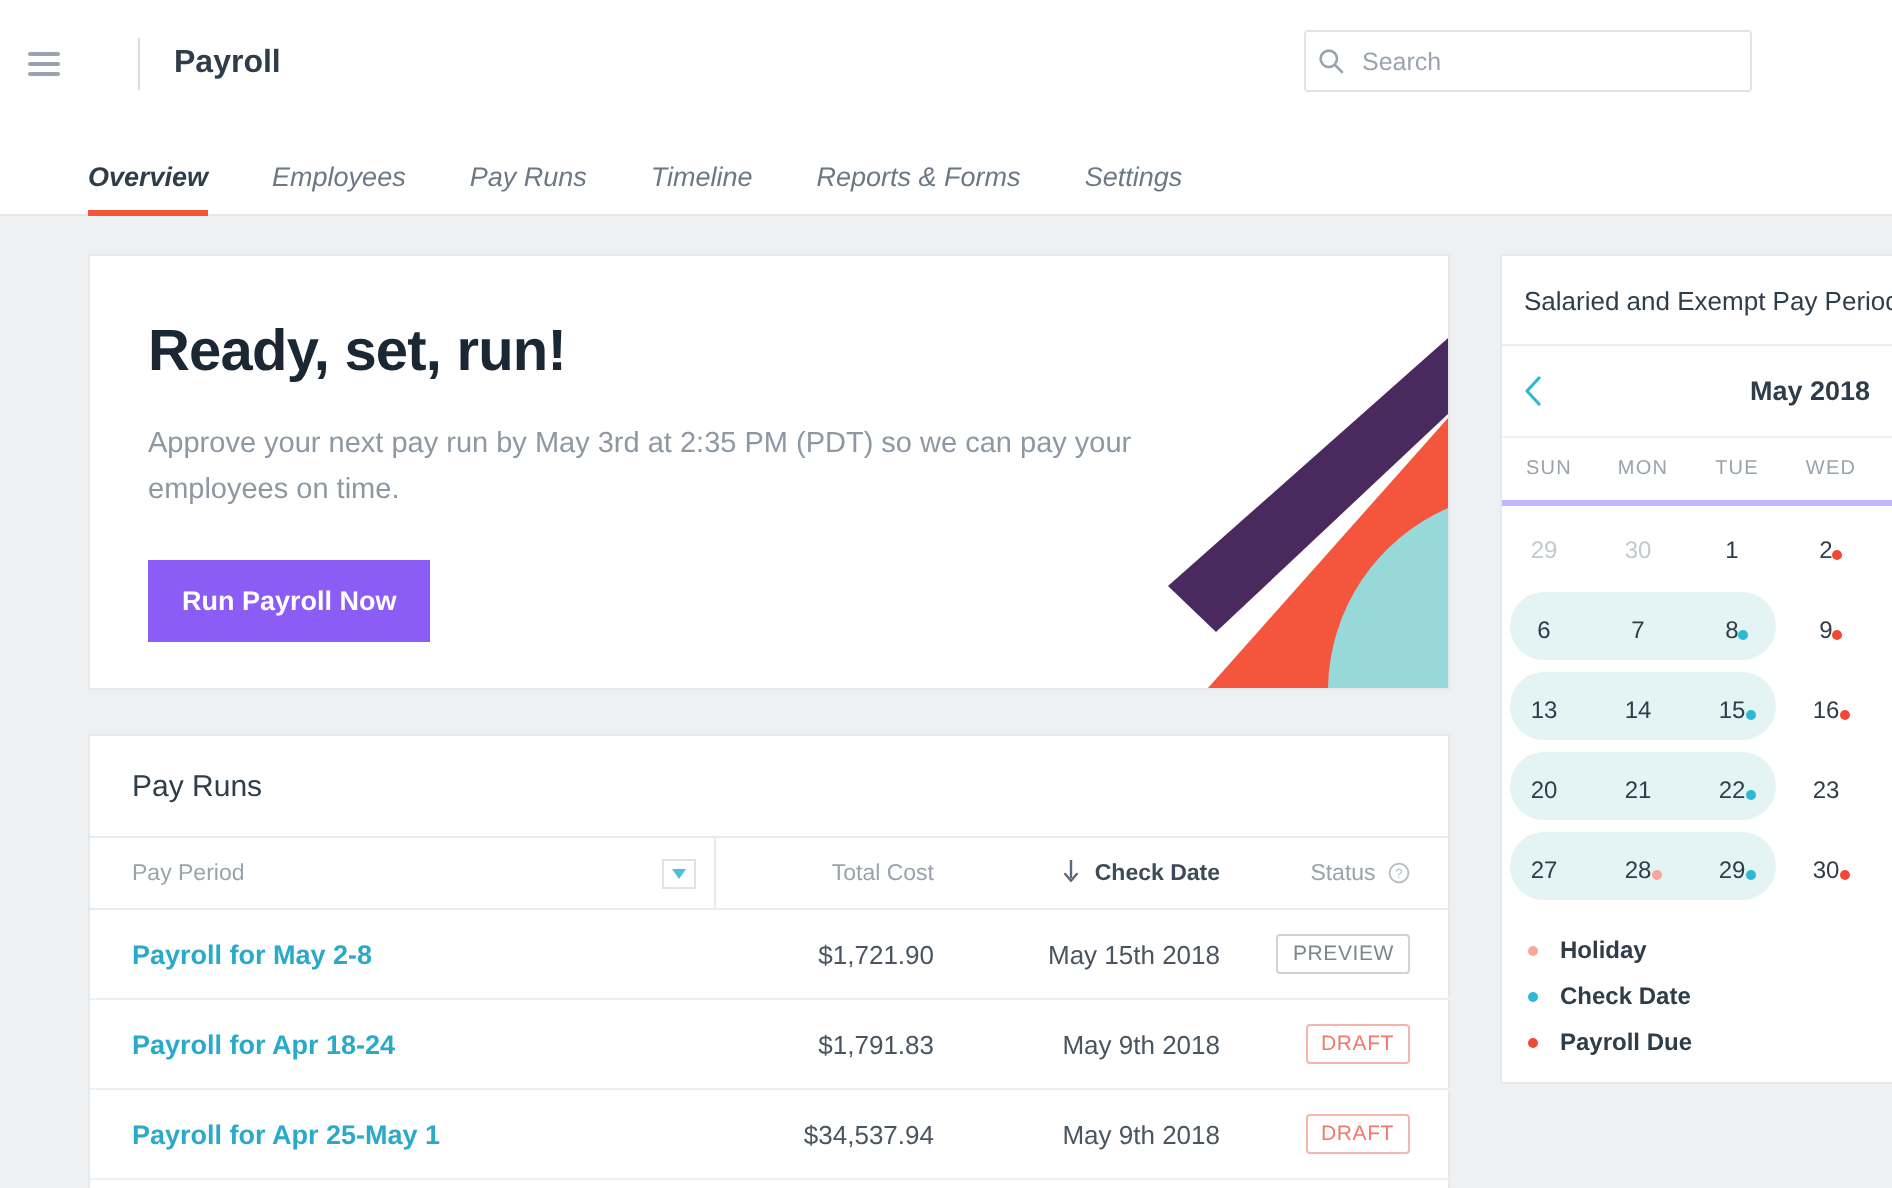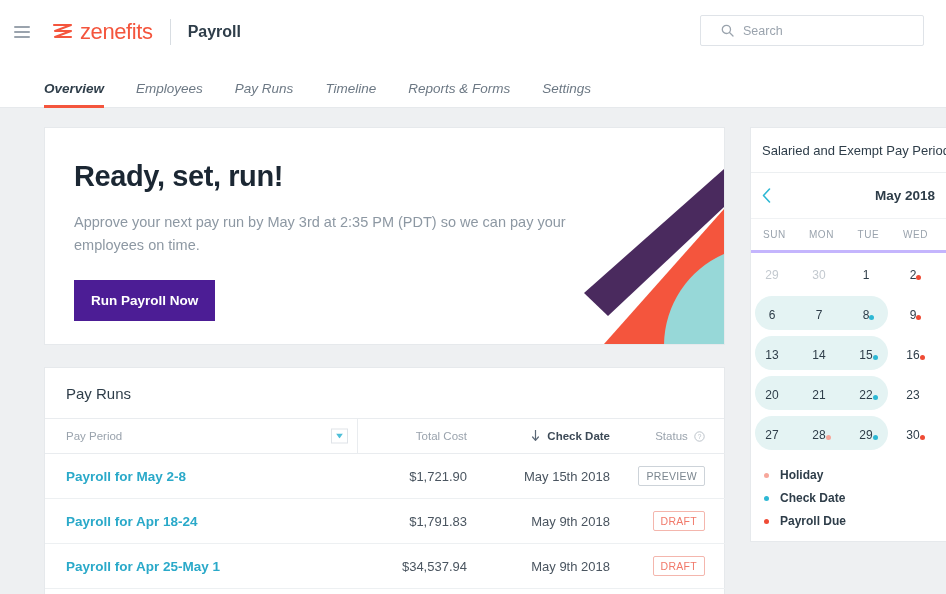--- a/index.html
+++ b/index.html
@@ -32,25 +32,25 @@
   .logo-text {
     font-size: 22px; color: #f4553d; letter-spacing: -0.4px;
     font-weight: 400;
   }
   .logo-divider {
     width: 1px; height: 26px; background: #d8dde2; margin: 0 17px;
   }
   .app-title { font-size: 16px; color: #2e3d49; font-weight: 600; }
 
   .search-box {
-    position: absolute; left: 700px; top: 15px;
+    position: absolute; left: 652px; top: 15px;
     width: 224px; height: 31px;
     border: 1px solid #dfe3e8; border-radius: 2px;
     background: #fff;
-    display: flex; align-items: center; padding-left: 20px;
+    display: flex; align-items: center; padding-left: 6px;
   }
   .search-icon { margin-right: 9px; flex: none; }
   .search-input {
     border: none; outline: none; background: transparent;
     font-family: "Liberation Sans", sans-serif;
     font-size: 12.5px; color: #4a5560; width: 170px;
   }
   .search-input::placeholder { color: #9aa3ad; }
   .inbox-link {
     position: absolute; left: 928px; top: 23px;
@@ -97,21 +97,21 @@
   .hero-title {
     font-size: 29px; color: #1b2733; font-weight: 700;
     letter-spacing: -0.4px; margin-bottom: 18px;
   }
   .hero-sub {
     font-size: 14.5px; color: #8d98a3; line-height: 1.62;
     max-width: 545px; margin-bottom: 22px;
   }
   .hero-btn {
     display: inline-block;
-    background: #4c1d95; color: #fff;
+    background: #8b5cf6; color: #fff;
     font-size: 13.5px; font-weight: 700;
     padding: 13px 17px; border: none; cursor: pointer;
     font-family: "Liberation Sans", sans-serif;
   }
   .hero-art {
     position: absolute; right: 0; bottom: 0;
     width: 160px; height: 175px; z-index: 1;
   }
 
   
@@ -236,26 +236,20 @@
 </head>
 <body>
 
 <div class="topbar">
   <div class="hamburger">
     <i></i>
       <i></i>
       <i></i>
   </div>
 
-  <div class="logo-wrap">
-    <svg class="logo-mark" viewBox="0 0 22 20">
-      <path d="M2 3 L19 3 L3 9 L19 9 L3 15 L19 15" fill="none" stroke="#f4553d" stroke-width="2.1" stroke-linecap="round" stroke-linejoin="round"></path>
-    </svg>
-    <span class="logo-text">zenefits</span>
-  </div>
 
   <div class="logo-divider"></div>
   <div class="app-title">Payroll</div>
 
   <div class="search-box">
     <svg class="search-icon" width="13" height="13" viewBox="0 0 13 13">
       <circle cx="5.4" cy="5.4" r="4.1" fill="none" stroke="#9aa3ad" stroke-width="1.3"></circle>
       <line x1="8.5" y1="8.5" x2="12" y2="12" stroke="#9aa3ad" stroke-width="1.3" stroke-linecap="round"></line>
     </svg>
     <input class="search-input" type="text" placeholder="Search" style="">

